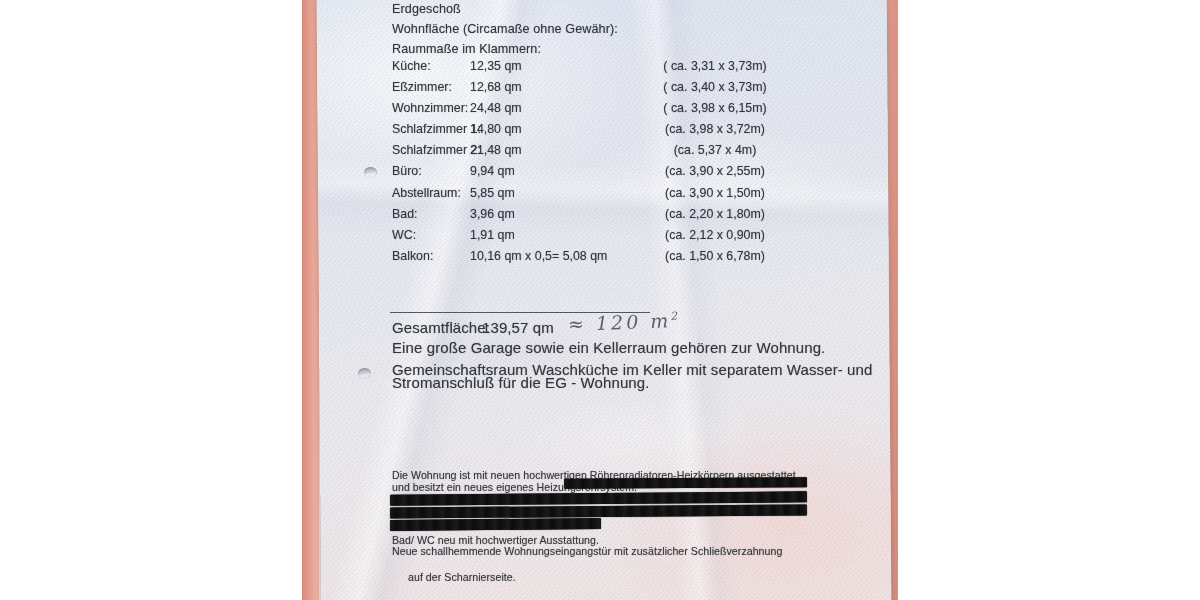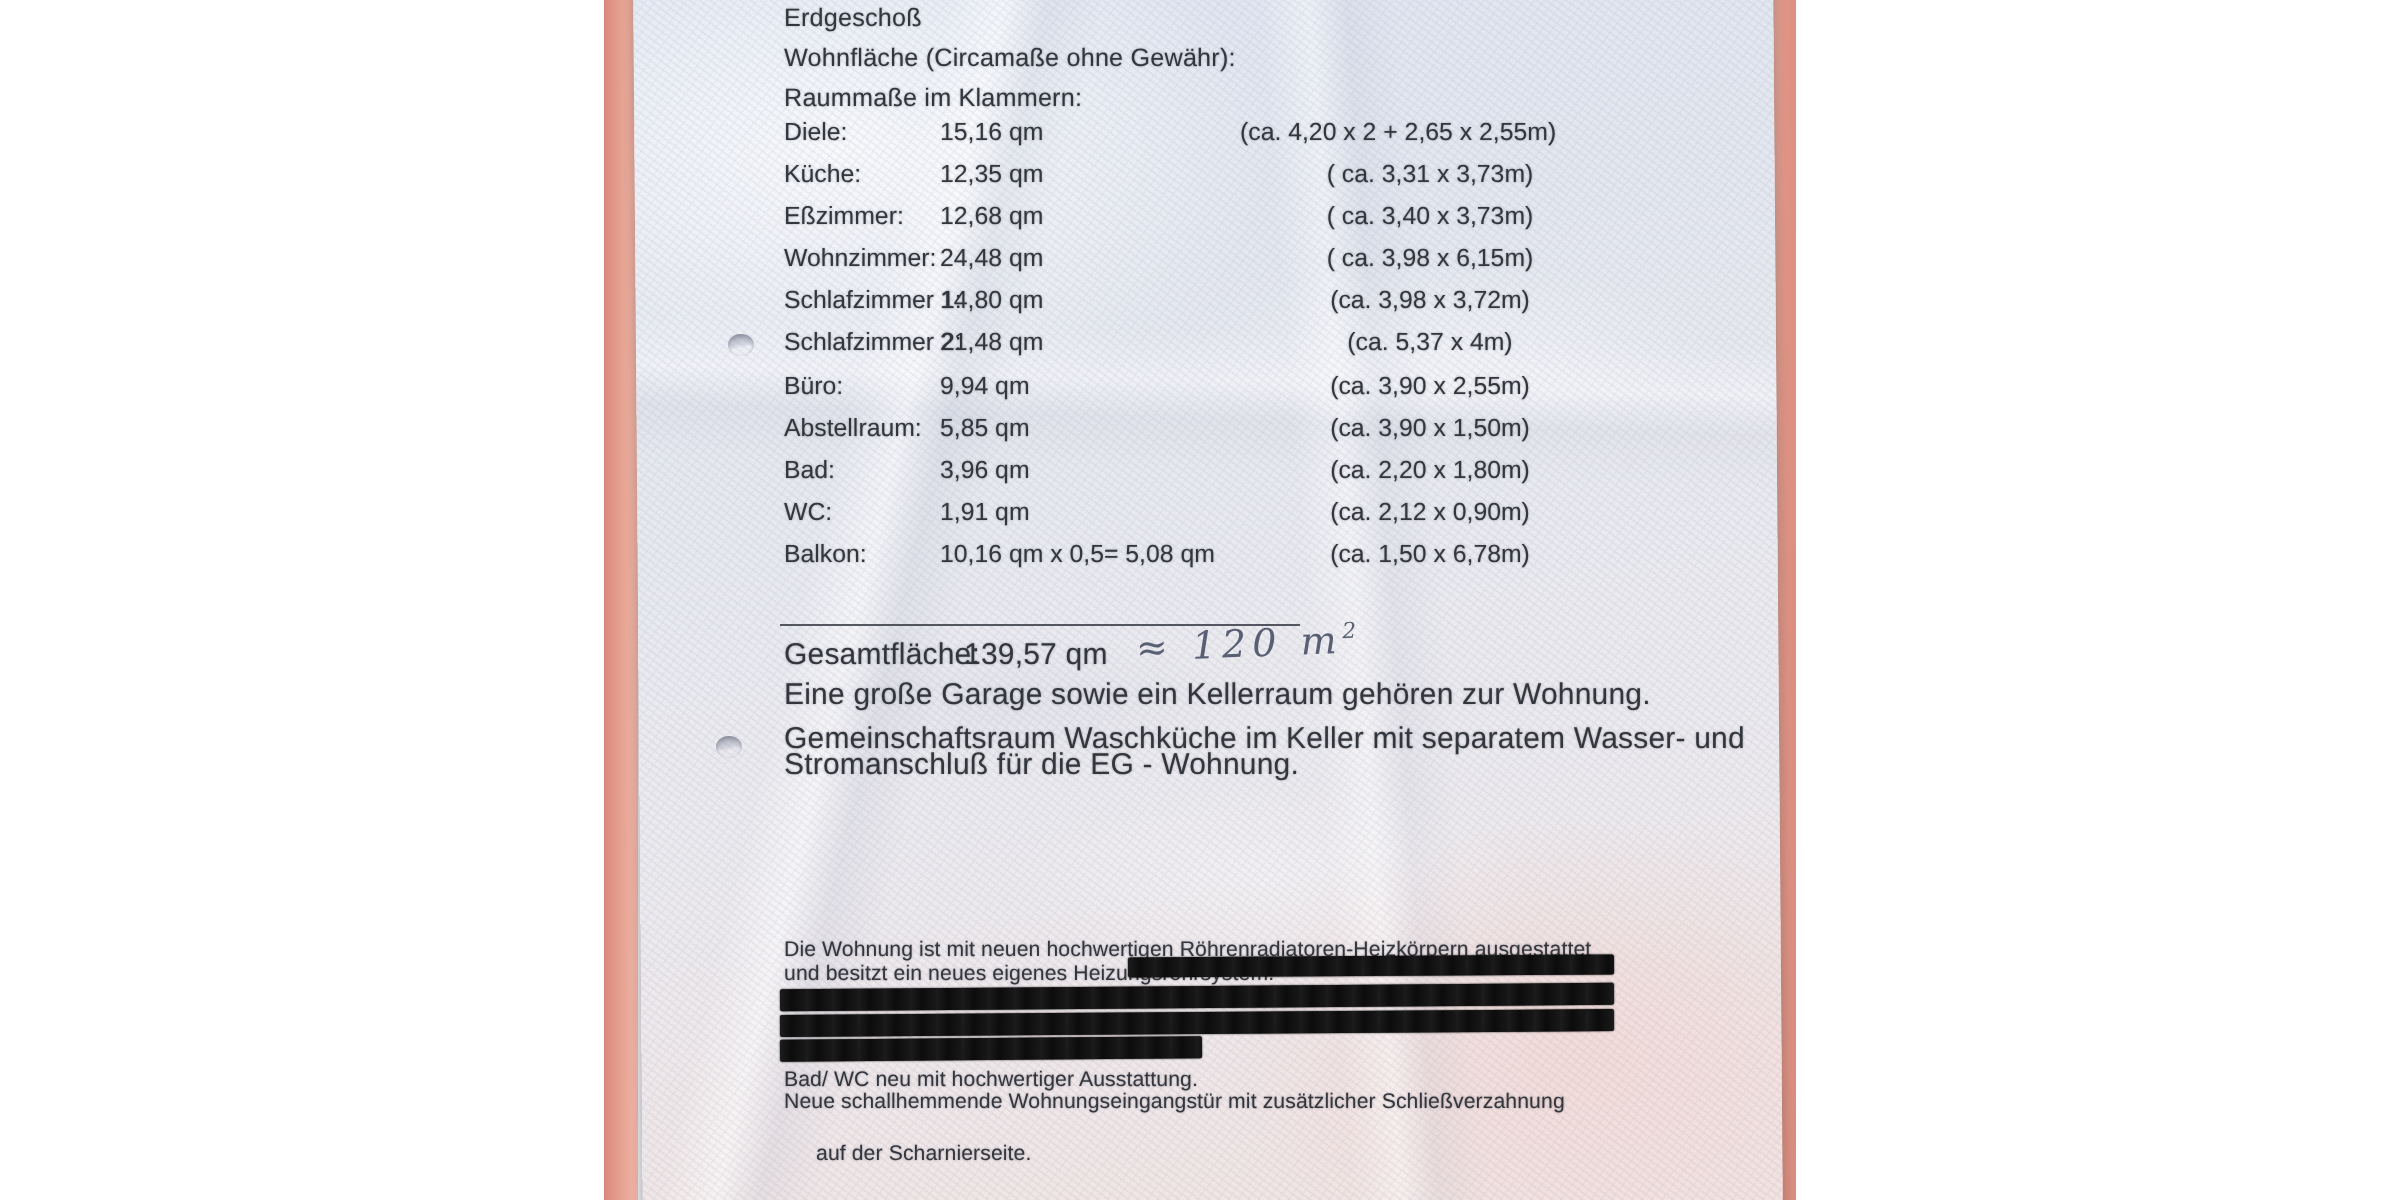--- a/index.html
+++ b/index.html
@@ -267,25 +267,20 @@
     <div class="punch-hole" style="left:56px; top:368px;"></div>
 
     <div id="content">
 
       <div class="ln head" style="left:90px; top:3px;">Erdgeschoß</div>
       <div class="ln head" style="left:90px; top:23px;">Wohnfläche (Circamaße ohne Gewähr):</div>
       <div class="ln head" style="left:90px; top:43px;">Raummaße im Klammern:</div>
 
       <div id="room-table">
 
-        <div class="room-row">
-          <span class="room-name">Diele:</span>
-          <span class="room-area numeric">15,16 qm</span>
-          <span class="room-dims wide">(ca. 4,20 x 2 + 2,65 x 2,55m)</span>
-        </div>
 
         <div class="room-row">
           <span class="room-name">Küche:</span>
           <span class="room-area numeric">12,35 qm</span>
           <span class="room-dims narrow">( ca. 3,31 x 3,73m)</span>
         </div>
 
         <div class="room-row">
           <span class="room-name">Eßzimmer:</span>
           <span class="room-area numeric">12,68 qm</span>

